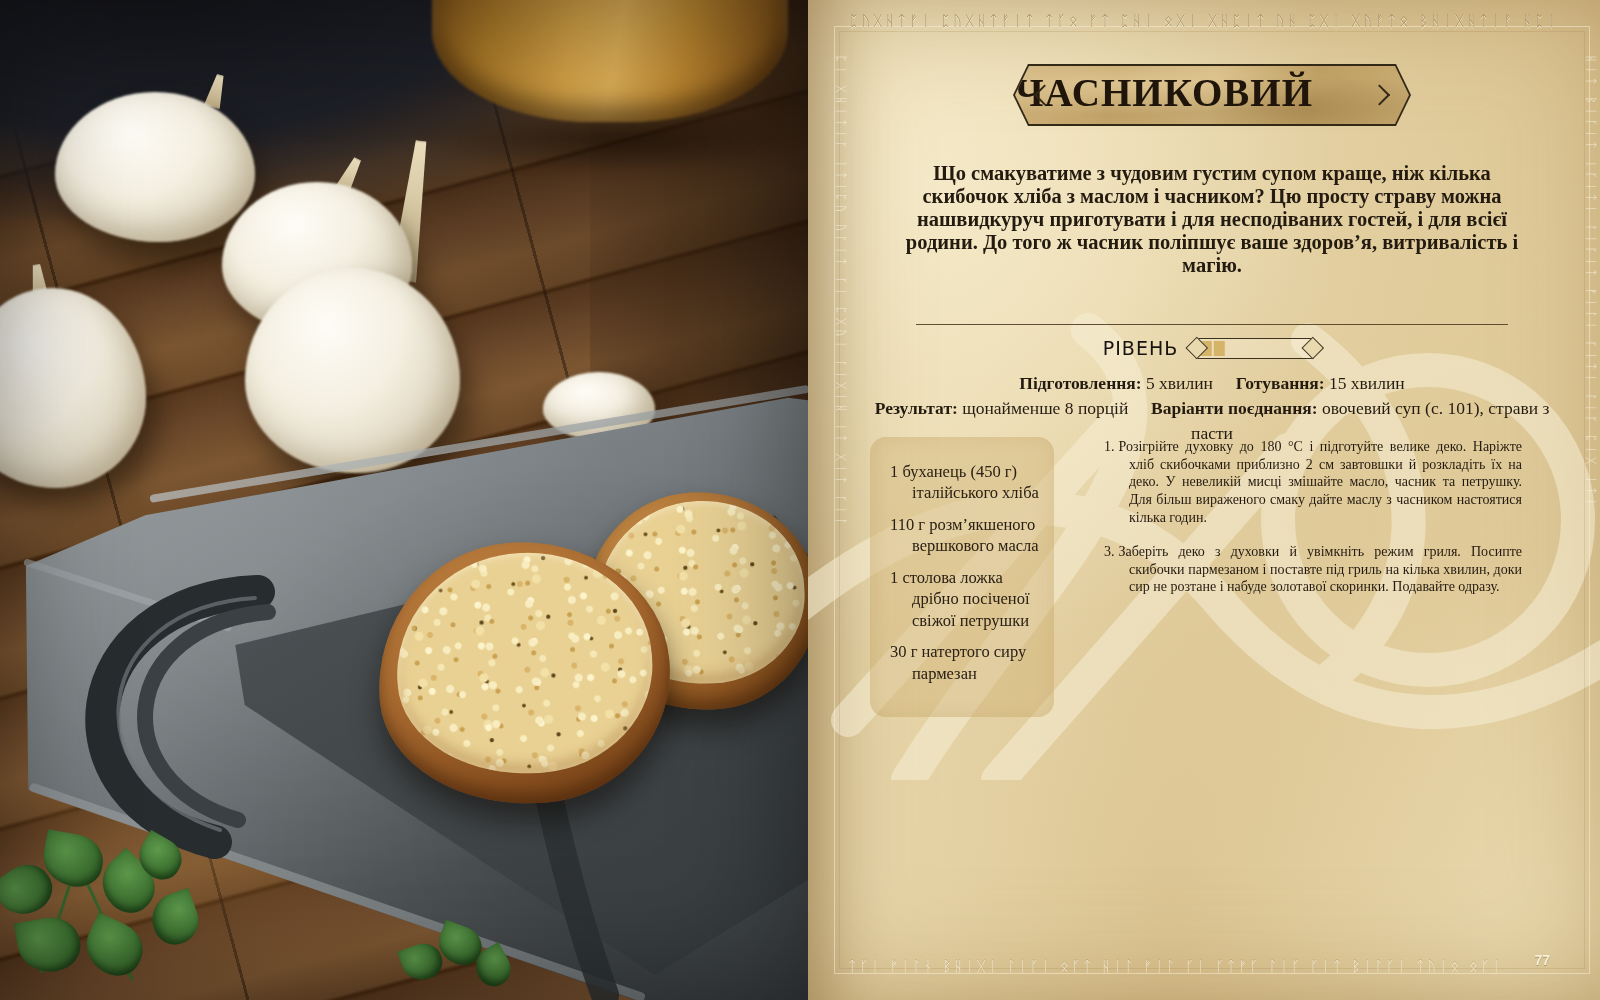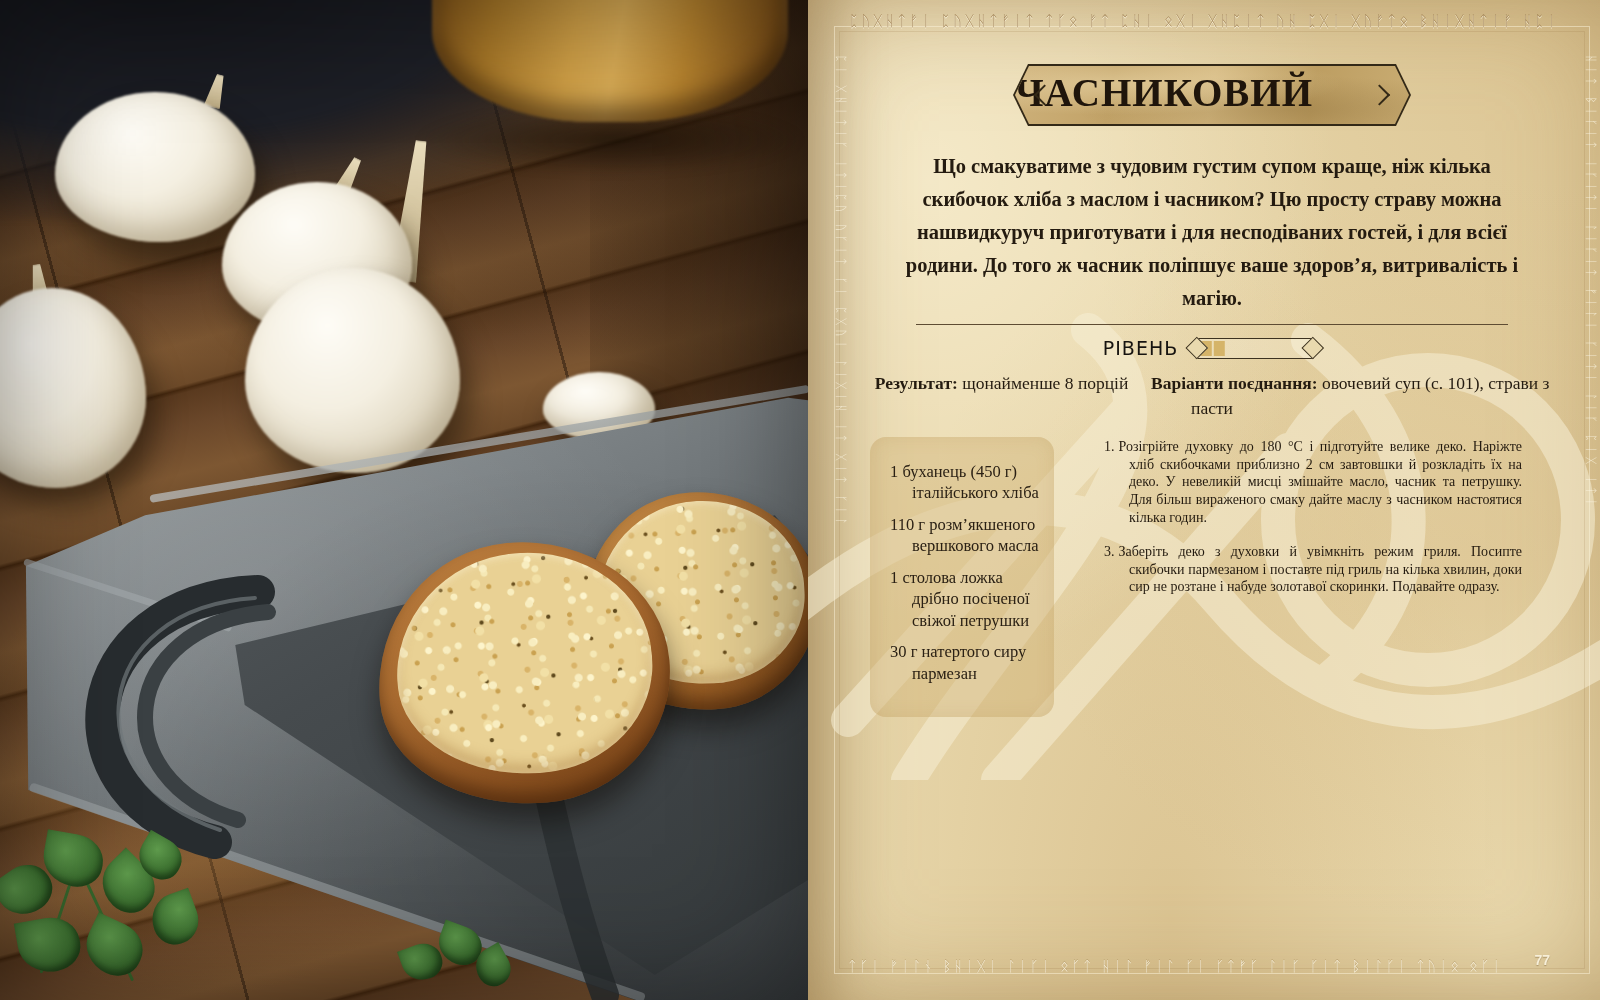--- a/index.html
+++ b/index.html
@@ -122,22 +122,22 @@
     background:
       radial-gradient(ellipse at 25% 30%, rgba(255,240,200,.4), rgba(0,0,0,0) 55%),
       radial-gradient(ellipse at 70% 75%, rgba(120,90,40,.28), rgba(0,0,0,0) 55%),
       linear-gradient(100deg,#cdb079 0%,#c2a368 25%,#d3b77f 50%,#bd9e62 75%,#c9ac72 100%);
     display:flex;align-items:center;justify-content:center;}
   .banner-chev{position:absolute;top:50%;width:13px;height:13px;border-left:2px solid #332917;border-bottom:2px solid #332917;}
   .chev-l{left:22px;transform:translateY(-50%) rotate(45deg);}
   .chev-r{right:22px;transform:translateY(-50%) rotate(225deg);}
   .title{font-size:39px;font-weight:bold;letter-spacing:1px;color:#1f150b;font-family:"Liberation Serif",serif;margin-top:40px;}
 
-  .intro{position:absolute;left:50%;top:150px;transform:translateX(-50%);width:620px;text-align:center;
-    font-size:20.5px;line-height:33px;font-weight:bold;color:#241b10;}
+  .intro{position:absolute;left:50%;top:162px;transform:translateX(-50%);width:620px;text-align:center;
+    font-size:20.5px;line-height:23px;font-weight:bold;color:#241b10;}
 
   .divider{position:absolute;left:50%;top:324px;transform:translateX(-50%);width:592px;height:0;
     border-top:1.5px solid #5e4c33;}
   .level-row{position:absolute;left:50%;top:337px;transform:translateX(-50%);display:flex;align-items:center;gap:11px;}
   .level-label{font-family:"DejaVu Sans",sans-serif;font-size:19px;letter-spacing:1px;color:#161310;}
   .level-bar{display:flex;align-items:center;}
   .level-cap{width:14px;height:14px;border:1.5px solid #3c3220;background:#e9d9ae;transform:rotate(45deg);z-index:2;}
   .cap-l{margin-right:-9px;} .cap-r{margin-left:-9px;}
   .level-track{width:118px;height:21px;border:1.5px solid #3c3220;box-sizing:border-box;display:flex;gap:2px;
     padding:2px 2px 2px 4px;background:rgba(255,250,235,.25);}
@@ -271,20 +271,27 @@
         <span class="level-track">
           <span class="level-seg"></span>
           <span class="level-seg"></span>
         </span>
         <span class="level-cap cap-r"></span>
       </span>
     </div>
 
     <div class="meta">
       <div>
+        <b>Підготовлення:</b>
+        <span>5 хвилин</span>
+        <span class="gap"></span>
+        <b>Готування:</b>
+        <span>15 хвилин</span>
+      </div>
+      <div>
         <b>Результат:</b>
         <span>щонайменше 8 порцій</span>
         <span class="gap"></span>
         <b>Варіанти поєднання:</b>
         <span>овочевий суп (с. 101), страви з пасти</span>
       </div>
     </div>
 
     <div class="ingredients">
       <ul>

